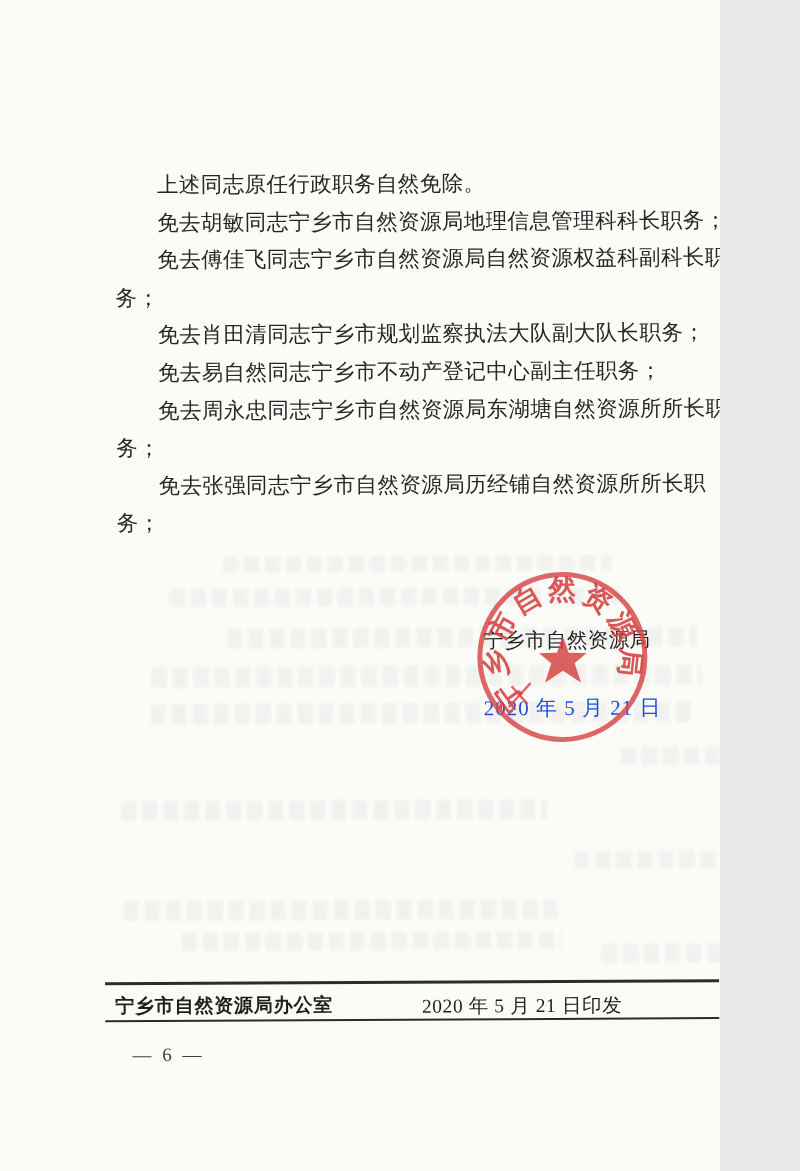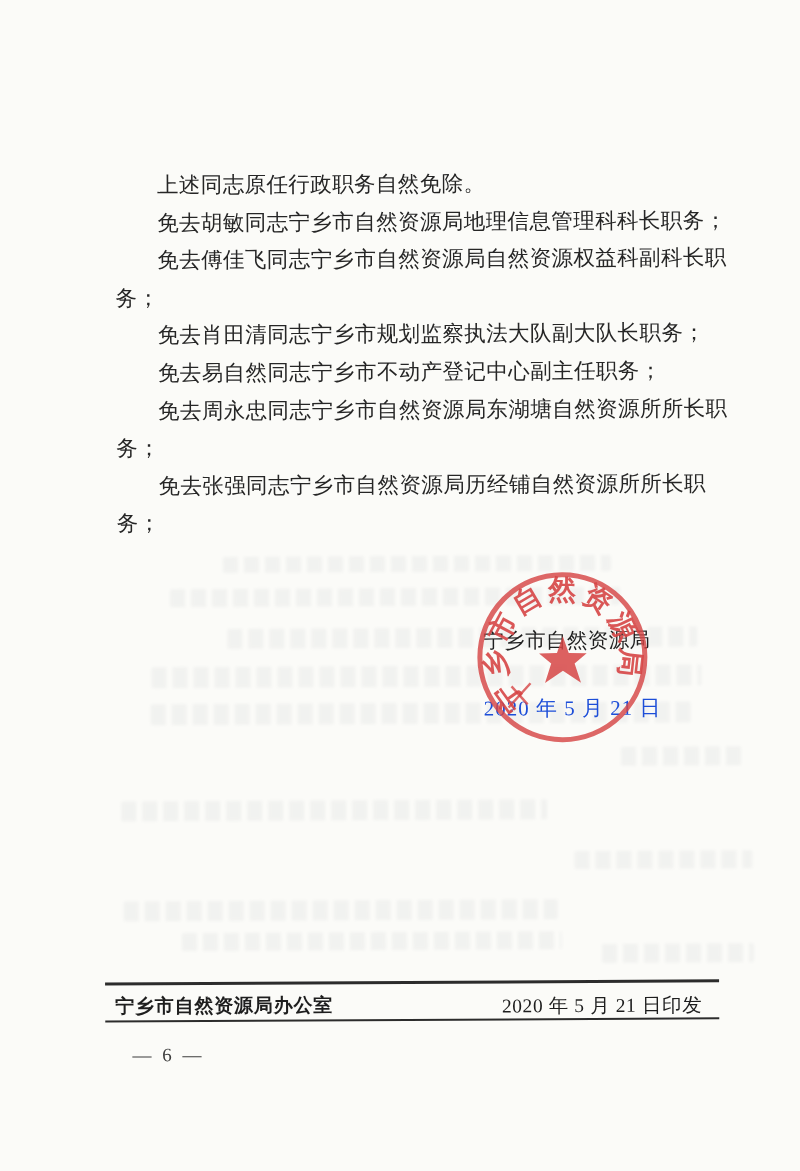--- a/index.html
+++ b/index.html
@@ -4,21 +4,21 @@
 <style>
   html,body{margin:0;padding:0;}
   body{
     width:800px;height:1171px;
     background:#e9e9e7;
     font-family:"Liberation Serif","DejaVu Serif",serif;
     overflow:hidden;
   }
   .page{
     position:relative;
-    width:800px;height:1171px;
+    width:720px;height:1171px;
     background:#fbfbf8;
     overflow:hidden;
   }
   .content{
     position:absolute;inset:0;
     transform:rotate(-0.3deg);
     transform-origin:50% 50%;
   }
   
   .body-text{

